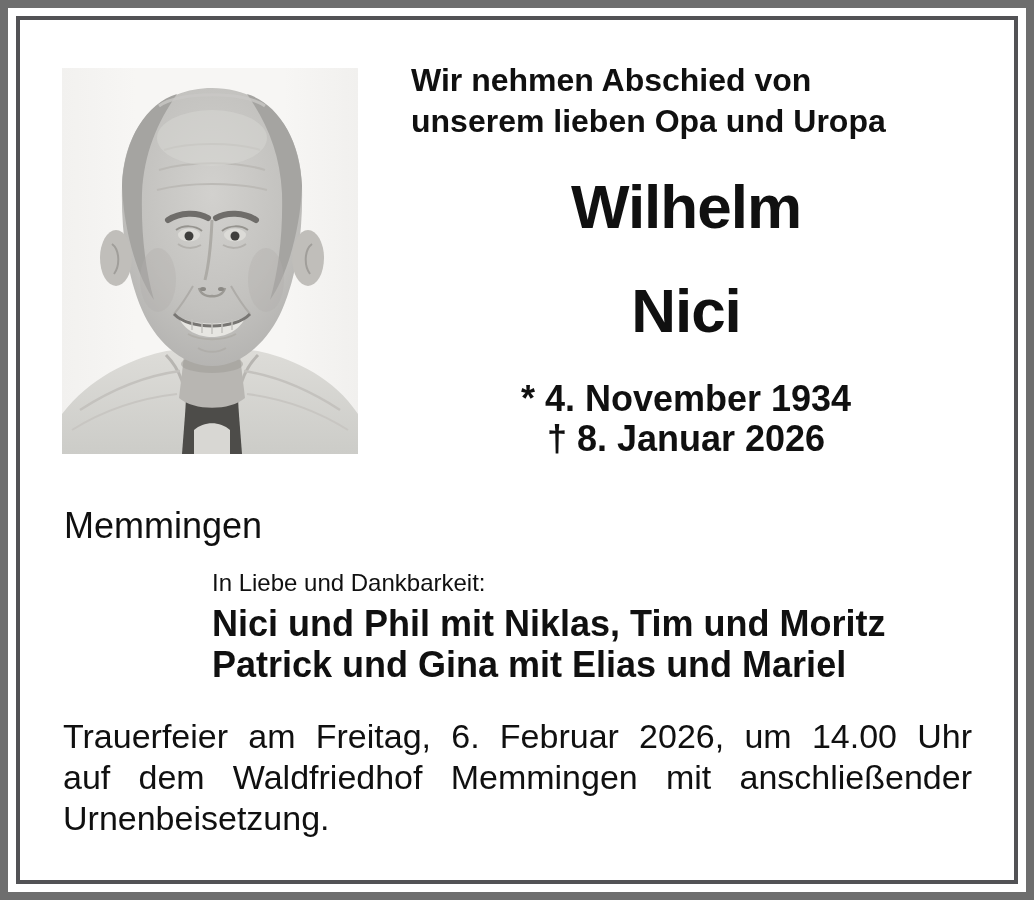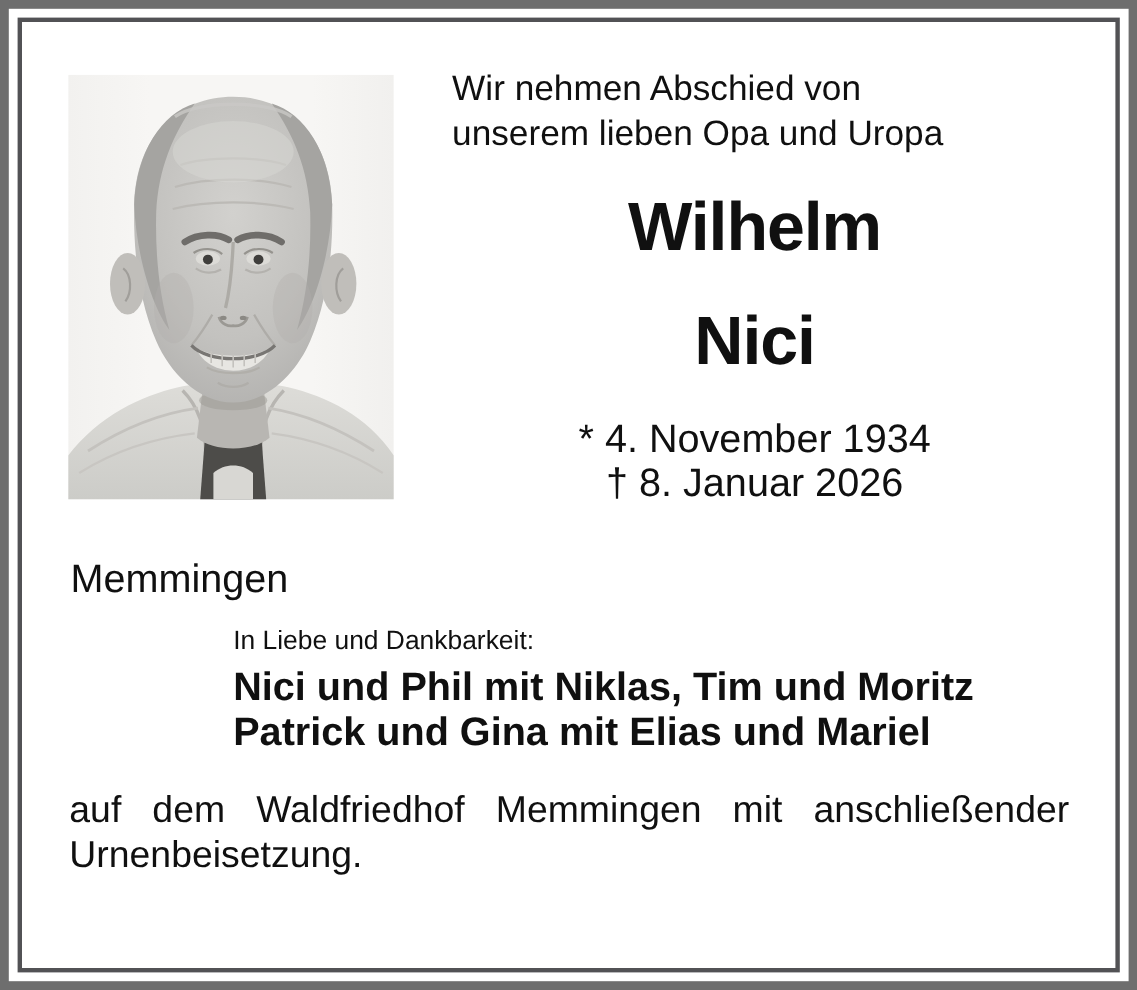--- a/index.html
+++ b/index.html
@@ -22,31 +22,31 @@
     border:4px solid var(--frame-inner,#525255);
     box-sizing:border-box;
     pointer-events:none;
   }
   .photo{
     position:absolute;left:62px;top:68px;width:296px;height:386px;
   }
   .photo svg{display:block;width:100%;height:100%;}
   .intro{
     position:absolute;left:411px;top:60px;width:560px;
-    font-size:32px;line-height:41px;font-weight:400;
+    font-size:32px;line-height:41px;font-weight:700;
     text-align:left;white-space:nowrap;
   }
   .name{
     position:absolute;left:411px;top:155px;width:550px;
     font-size:62px;line-height:104px;font-weight:700;
     letter-spacing:-1px;text-align:center;white-space:nowrap;
   }
   .dates{
     position:absolute;left:411px;top:379px;width:550px;
-    font-size:36px;line-height:40px;font-weight:400;
+    font-size:36px;line-height:40px;font-weight:700;
     text-align:center;white-space:nowrap;
   }
   .city{
     position:absolute;left:64px;top:490px;
     font-size:36px;line-height:40px;font-weight:400;white-space:nowrap;margin-top:16px;
   }
   .family{
     position:absolute;left:212px;top:562px;width:760px;
     line-height:41px;white-space:nowrap;
   }
@@ -185,17 +185,18 @@
 
   <div class="city">Memmingen</div>
 
   <div class="family">
     <div class="fam-intro">In Liebe und Dankbarkeit:</div>
     <div class="fam-names">Nici und Phil mit Niklas, Tim und Moritz</div>
     <div class="fam-names">Patrick und Gina mit Elias und Mariel</div>
   </div>
 
   <div class="funeral">
+    <div class="line-just">Trauerfeier am Freitag, 6. Februar 2026, um 14.00 Uhr</div>
     <div class="line-just">auf dem Waldfriedhof Memmingen mit anschließender</div>
     <div class="line-last">Urnenbeisetzung.</div>
   </div>
 
 </div>
 
 </body></html>

